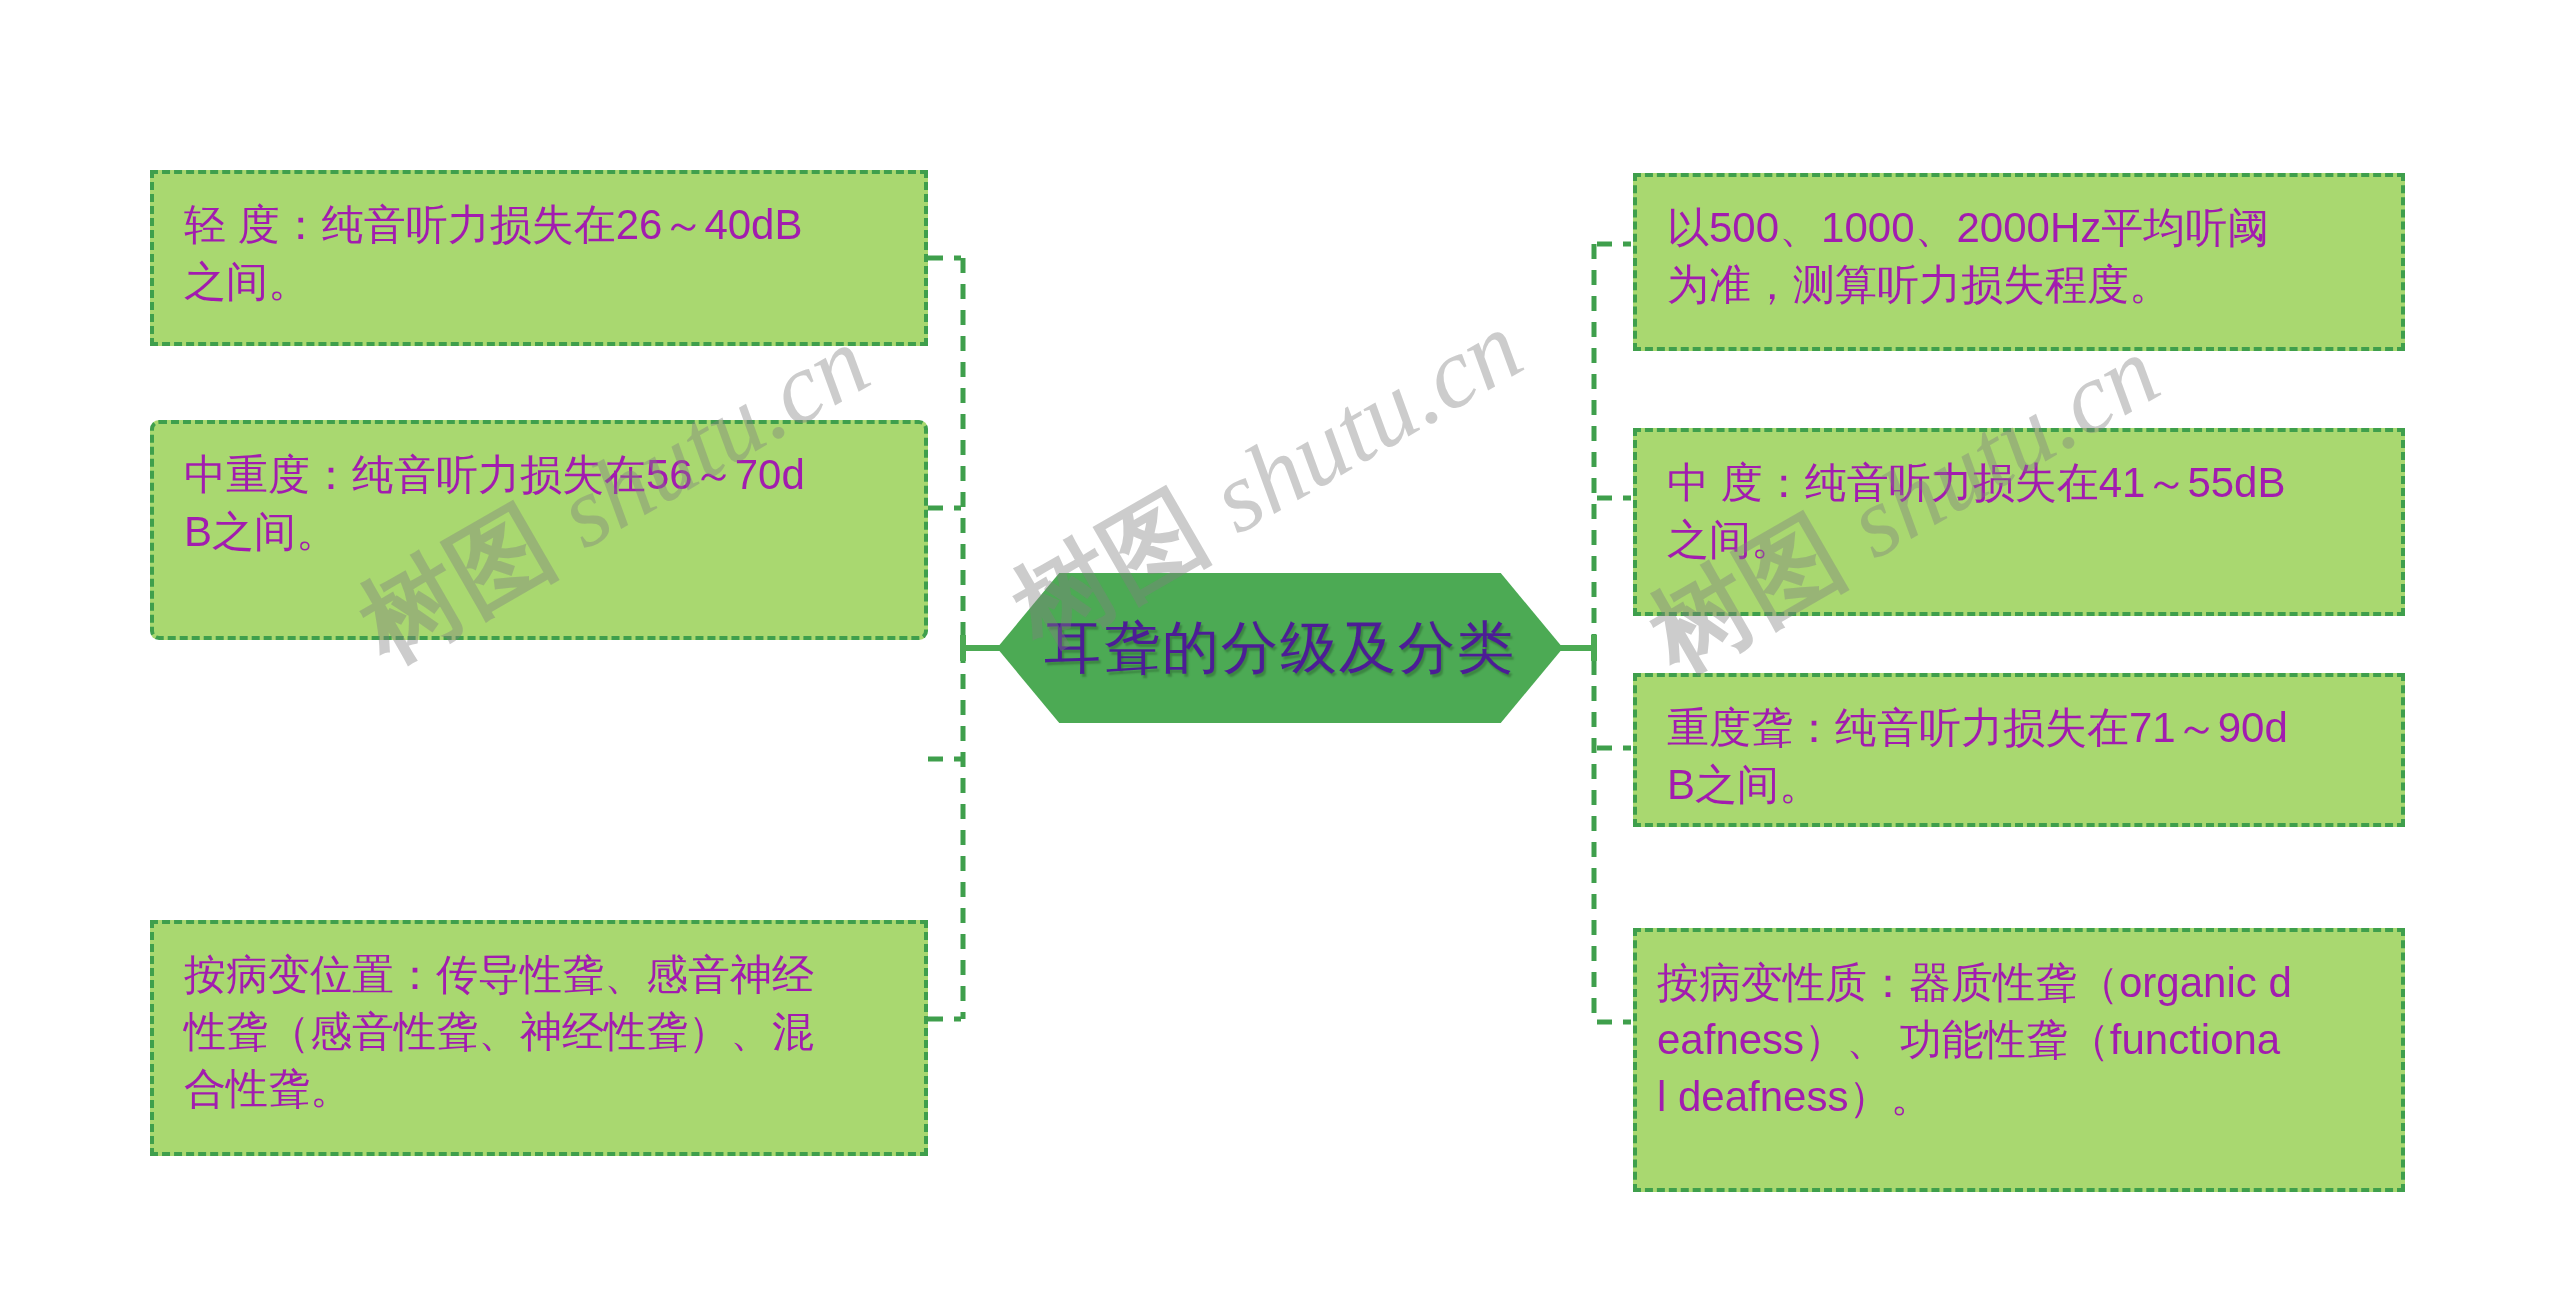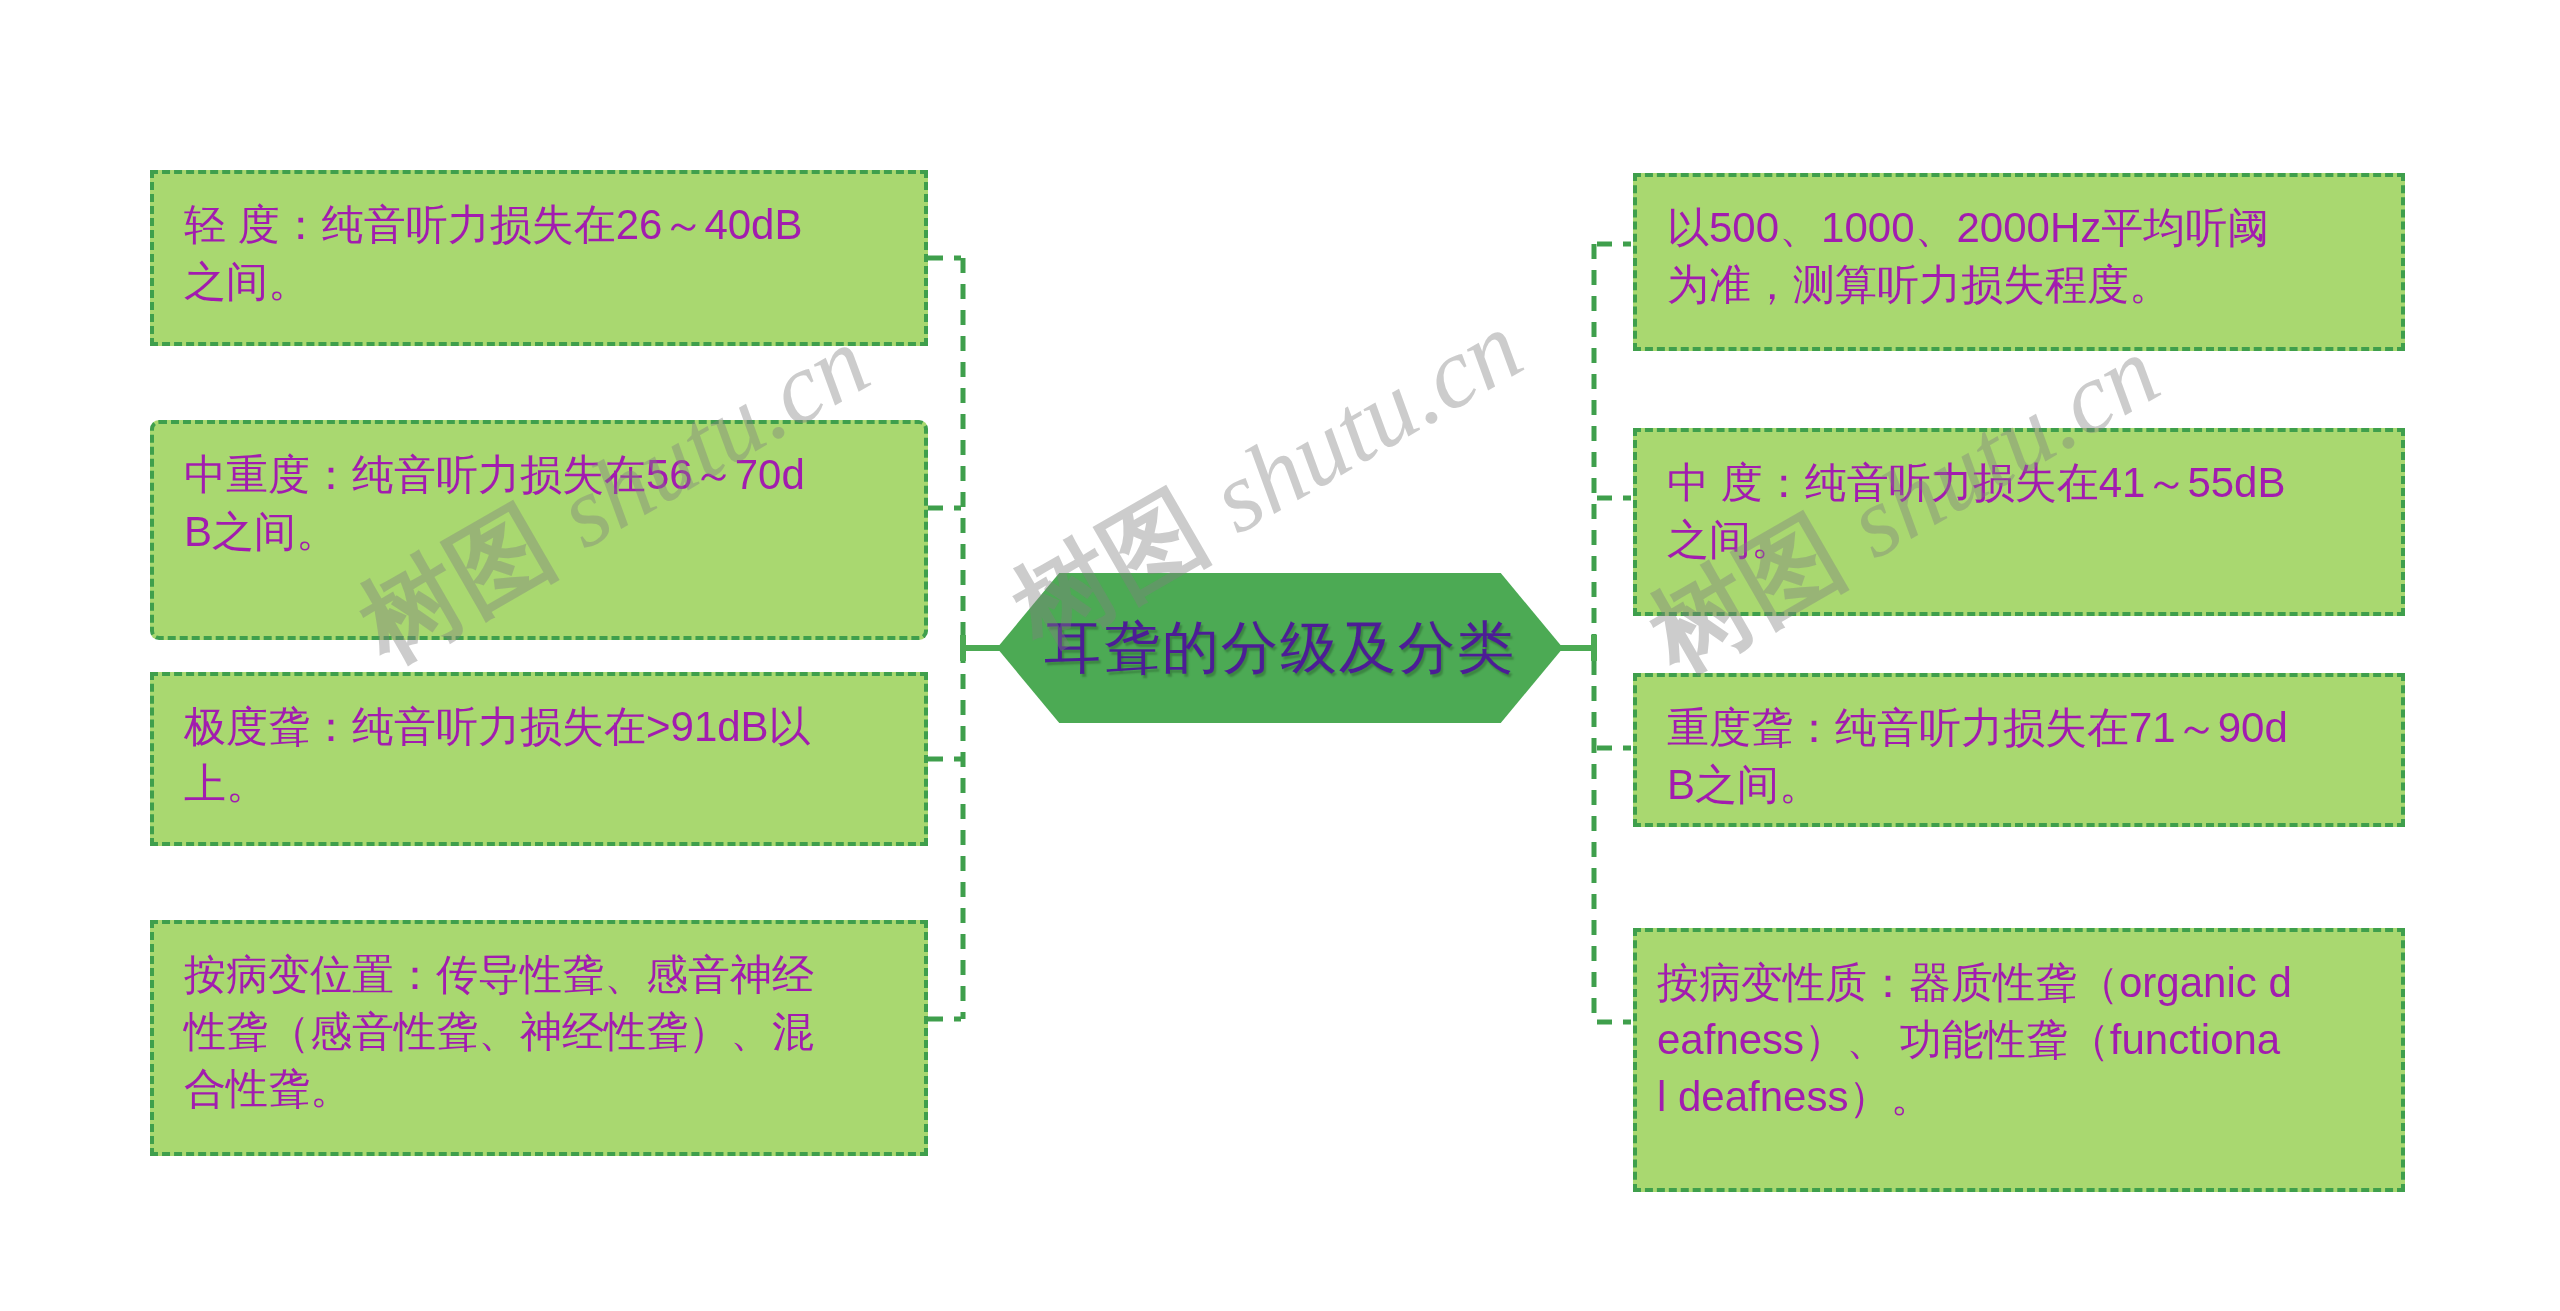--- a/index.html
+++ b/index.html
@@ -102,21 +102,20 @@
     <line class="dashline" x1="1597" y1="1022" x2="1631" y2="1022"></line>
 
     <line class="solidline" x1="961" y1="648" x2="1002" y2="648"></line>
     <line class="solidline" x1="1558" y1="648" x2="1597" y2="648"></line>
     <line class="solidline" x1="963" y1="635" x2="963" y2="661"></line>
     <line class="solidline" x1="1594" y1="635" x2="1594" y2="661"></line>
   </svg>
 
   <div class="node lb lb1">轻 度：纯音听力损失在26～40dB<br>之间。</div>
   <div class="node lb lb2">中重度：纯音听力损失在56～70d<br>B之间。</div>
-  <div class="node lb lb3">极度聋：纯音听力损失在&gt;91dB以<br>上。</div>
   <div class="node lb lb4">按病变位置：传导性聋、感音神经<br>性聋（感音性聋、神经性聋）、混<br>合性聋。</div>
 
   <div class="node rb rb1">以500、1000、2000Hz平均听阈<br>为准，测算听力损失程度。</div>
   <div class="node rb rb2">中 度：纯音听力损失在41～55dB<br>之间。</div>
   <div class="node rb rb3">重度聋：纯音听力损失在71～90d<br>B之间。</div>
   <div class="node rb rb4">按病变性质：器质性聋（organic d<br>eafness）、 功能性聋（functiona<br>l deafness）。</div>
 
   <div class="center-node">
     <span class="center-title">耳聋的分级及分类</span>
   </div>

